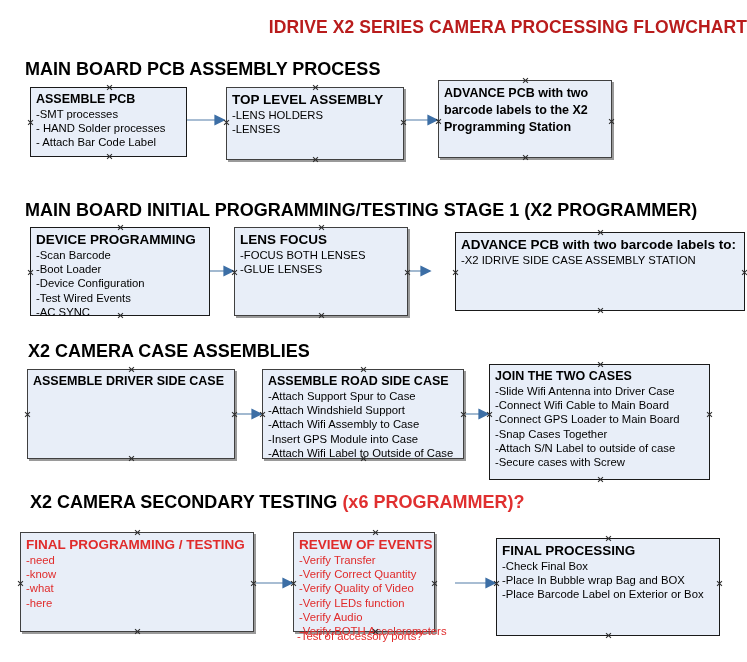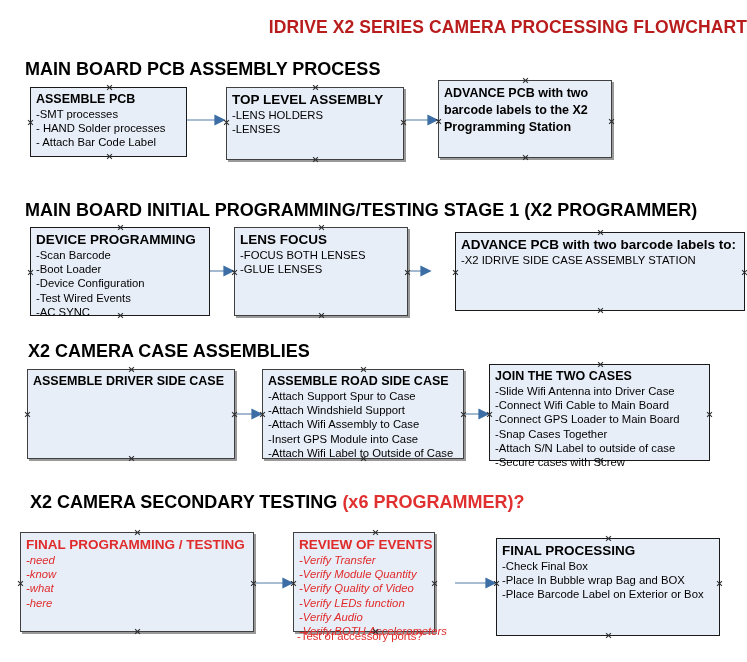--- a/index.html
+++ b/index.html
@@ -65,21 +65,21 @@
     font-size: 13.5px;
     line-height: 16px;
   }
   .node .li {
     font-size: 11.3px;
     color: #000000;
     line-height: 14.2px;
     white-space: nowrap;
   }
   .node.red .ttl { color: #e02b2b; }
-  .node.red .li  { color: #e02b2b; font-style: italic; }
+  .node.red .li  { color: #e02b2b; }
 
   .node .body { margin-top: 0px; }
 
   
   .node .ttl.multi {
     white-space: normal;
     line-height: 17px;
   }
 
   
@@ -229,21 +229,21 @@
     <div class="li">-Attach Wifi Assembly to Case</div>
     <div class="li">-Insert GPS Module into Case</div>
     <div class="li">-Attach Wifi Label to Outside of Case</div>
   </div>
   <span class="handle" style="left:97px; top:-4px;"></span>
   <span class="handle" style="left:97px; bottom:-4px;"></span>
   <span class="handle" style="left:-4px; top:41px;"></span>
   <span class="handle" style="right:-4px; top:41px;"></span>
 </div>
 
-<div class="node" style="left:489px; top:364px; width:221px; height:97px;">
+<div class="node" style="left:489px; top:364px; width:221px; height:116px;">
   <div class="ttl">JOIN THE TWO CASES</div>
   <div class="body">
     <div class="li">-Slide Wifi Antenna into Driver Case</div>
     <div class="li">-Connect Wifi Cable to Main Board</div>
     <div class="li">-Connect GPS Loader to Main Board</div>
     <div class="li">-Snap Cases Together</div>
     <div class="li">-Attach S/N Label to outside of case</div>
     <div class="li">-Secure cases with Screw</div>
   </div>
   <span class="handle" style="left:107px; top:-4px;"></span>
@@ -267,21 +267,21 @@
   <span class="handle" style="left:113px; top:-4px;"></span>
   <span class="handle" style="left:113px; bottom:-4px;"></span>
   <span class="handle" style="left:-4px; top:47px;"></span>
   <span class="handle" style="right:-4px; top:47px;"></span>
 </div>
 
 <div class="node red shadowed" style="left:293px; top:532px; width:142px; height:100px;">
   <div class="ttl big">REVIEW OF EVENTS</div>
   <div class="body">
     <div class="li">-Verify Transfer</div>
-    <div class="li">-Verify Module Quantity</div>
+    <div class="li">-Verify Correct Quantity</div>
     <div class="li">-Verify Quality of Video</div>
     <div class="li">-Verify LEDs function</div>
     <div class="li">-Verify Audio</div>
     <div class="li">-Verify BOTH Accelerometers</div>
   </div>
   <span class="handle" style="left:78px; top:-4px;"></span>
   <span class="handle" style="left:78px; bottom:-4px;"></span>
   <span class="handle" style="left:-4px; top:47px;"></span>
   <span class="handle" style="right:-4px; top:47px;"></span>
 </div>

